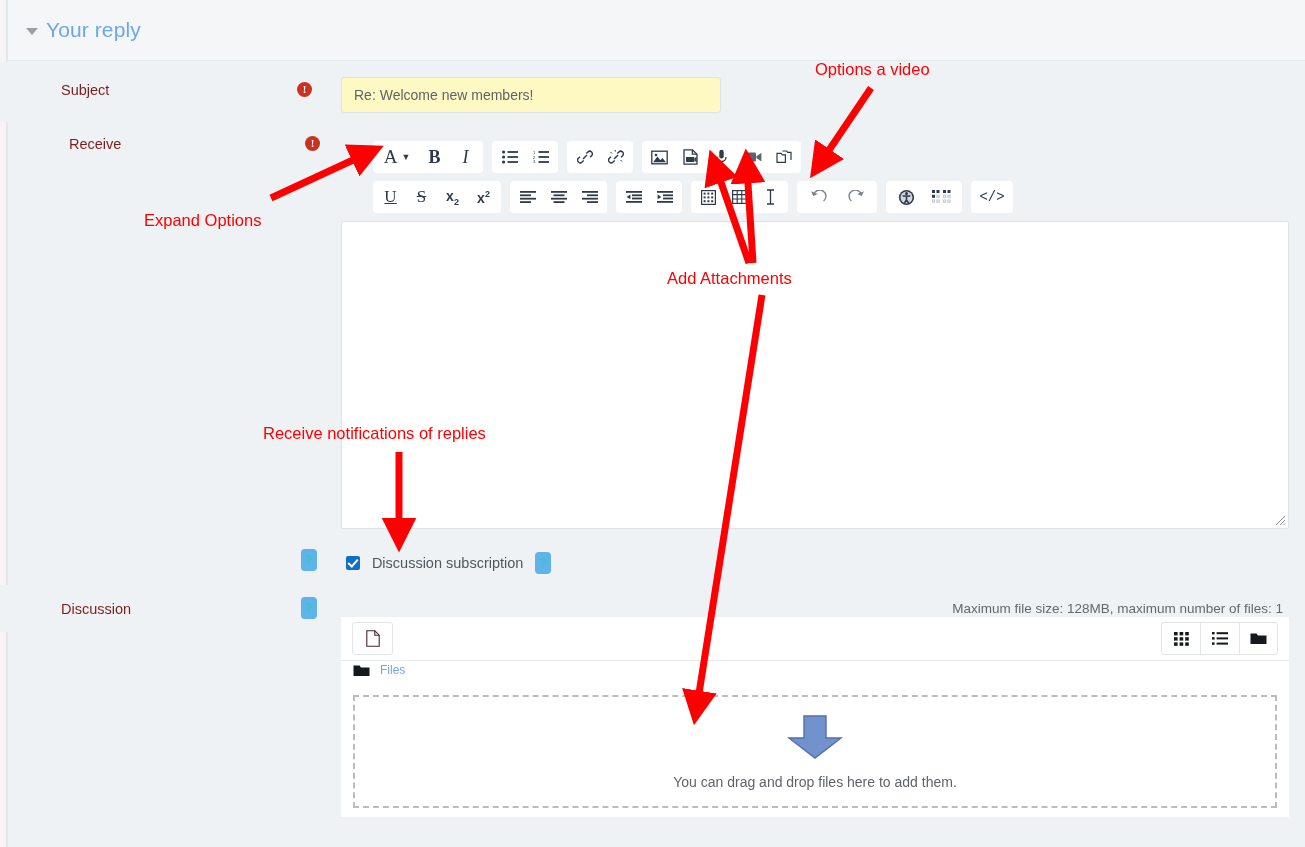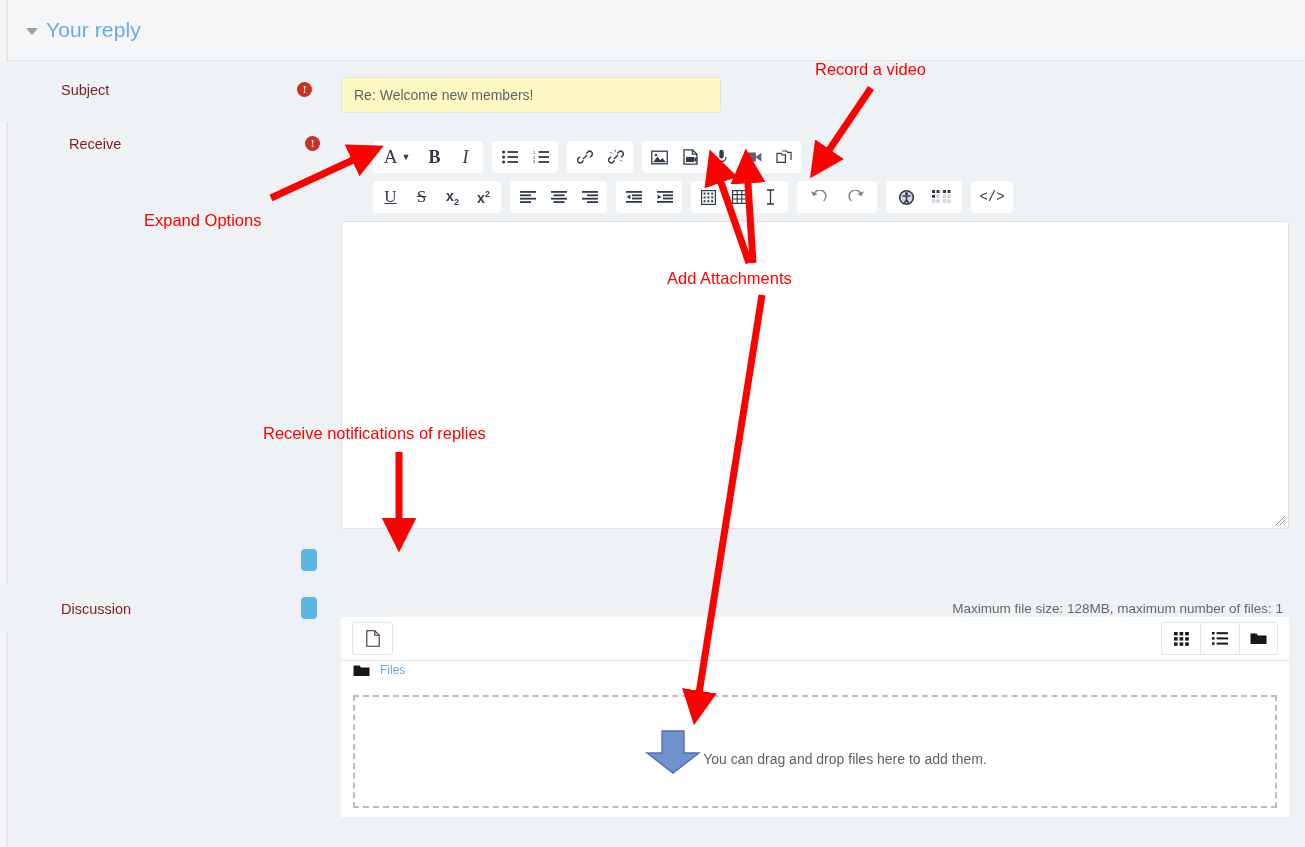--- a/index.html
+++ b/index.html
@@ -111,21 +111,21 @@
     display:flex; align-items:center; justify-content:center; cursor:pointer;
     border-right:none; color:#1c1c1c;
   }
   .fm-view:first-child { border-radius:3px 0 0 3px; }
   .fm-view:last-child { border-radius:0 3px 3px 0; border-right:1px solid #e2e5e8; }
   .fm-path { position:absolute; left:12px; top:46px; display:flex; align-items:center; }
   .fm-path-label { color:#6ca7ec; font-size:12px; margin-left:10px; }
   .dropzone {
     position:absolute; left:12px; top:78px; width:924px; height:113px;
     border:2px dashed #b8bdc1; background:#fff;
-    display:flex; flex-direction:row; align-items:center; justify-content:center;
+    display:flex; flex-direction:column; align-items:center; justify-content:center;
   }
   .dz-text { font-size:14px; color:#5f6368; margin-top:14px; }
 
   
   .anno {
     position:absolute; color:#fe0000; font-size:16.5px;
     font-family:"Liberation Sans", sans-serif; white-space:nowrap;
   }
   .arrow-layer { position:absolute; left:0; top:0; width:1305px; height:847px; pointer-events:none; }
 </style>
@@ -406,20 +406,25 @@
   </div>
 
   <div class="msg-textarea">
     <svg class="resize-grip" viewBox="0 0 12 12">
       <path d="M11 2 L2 11 M11 6 L6 11 M11 9.6 L9.6 11" stroke="#8b9096" stroke-width="1"></path>
     </svg>
   </div>
 
   <div class="sub-row">
     <span class="help-badge" style="position:absolute; left:301px; top:4px;">?</span>
+    <span style="position:absolute; left:346px; top:7px;">
+      <span class="chk"></span>
+      <span class="sub-label" style="margin-left:8px;">Discussion subscription</span>
+      <span class="help-badge" style="margin-left:8px;">?</span>
+    </span>
   </div>
 
   <div class="att-head">
     <span class="row-label" style="left:26px; top:16px;">Discussion</span>
     <span class="help-badge" style="position:absolute; left:301px; top:12px;">?</span>
     <span class="maxfiles">Maximum file size: 128MB, maximum number of files: 1</span>
   </div>
 
   <div class="filemanager">
     <div class="fm-toolbar">
@@ -471,21 +476,21 @@
       <span class="fm-path-label">Files</span>
     </div>
     <div class="dropzone">
       <svg width="60" height="46" viewBox="0 0 60 46">
         <path d="M19 2 H41 V24 H56 L30 44 L4 24 H19 Z" fill="#7292cd" stroke="#5070ae" stroke-width="1.4"></path>
       </svg>
       <span class="dz-text">You can drag and drop files here to add them.</span>
     </div>
   </div>
 
-  <div class="anno" style="left:815px; top:60px;">Record a video</div>
+  <div class="anno" style="left:815px; top:60px;">Options a video</div>
   <div class="anno" style="left:144px; top:211px;">Expand Options</div>
   <div class="anno" style="left:667px; top:269px;">Add Attachments</div>
   <div class="anno" style="left:263px; top:424px;">Receive notifications of replies</div>
 
   <svg class="arrow-layer">
     <defs>
       <marker id="ah" markerWidth="5" markerHeight="5" refX="2.2" refY="2.5" orient="auto">
         <path d="M0,0 L5,2.5 L0,5 Z" fill="#fe0000"></path>
       </marker>
     </defs>

